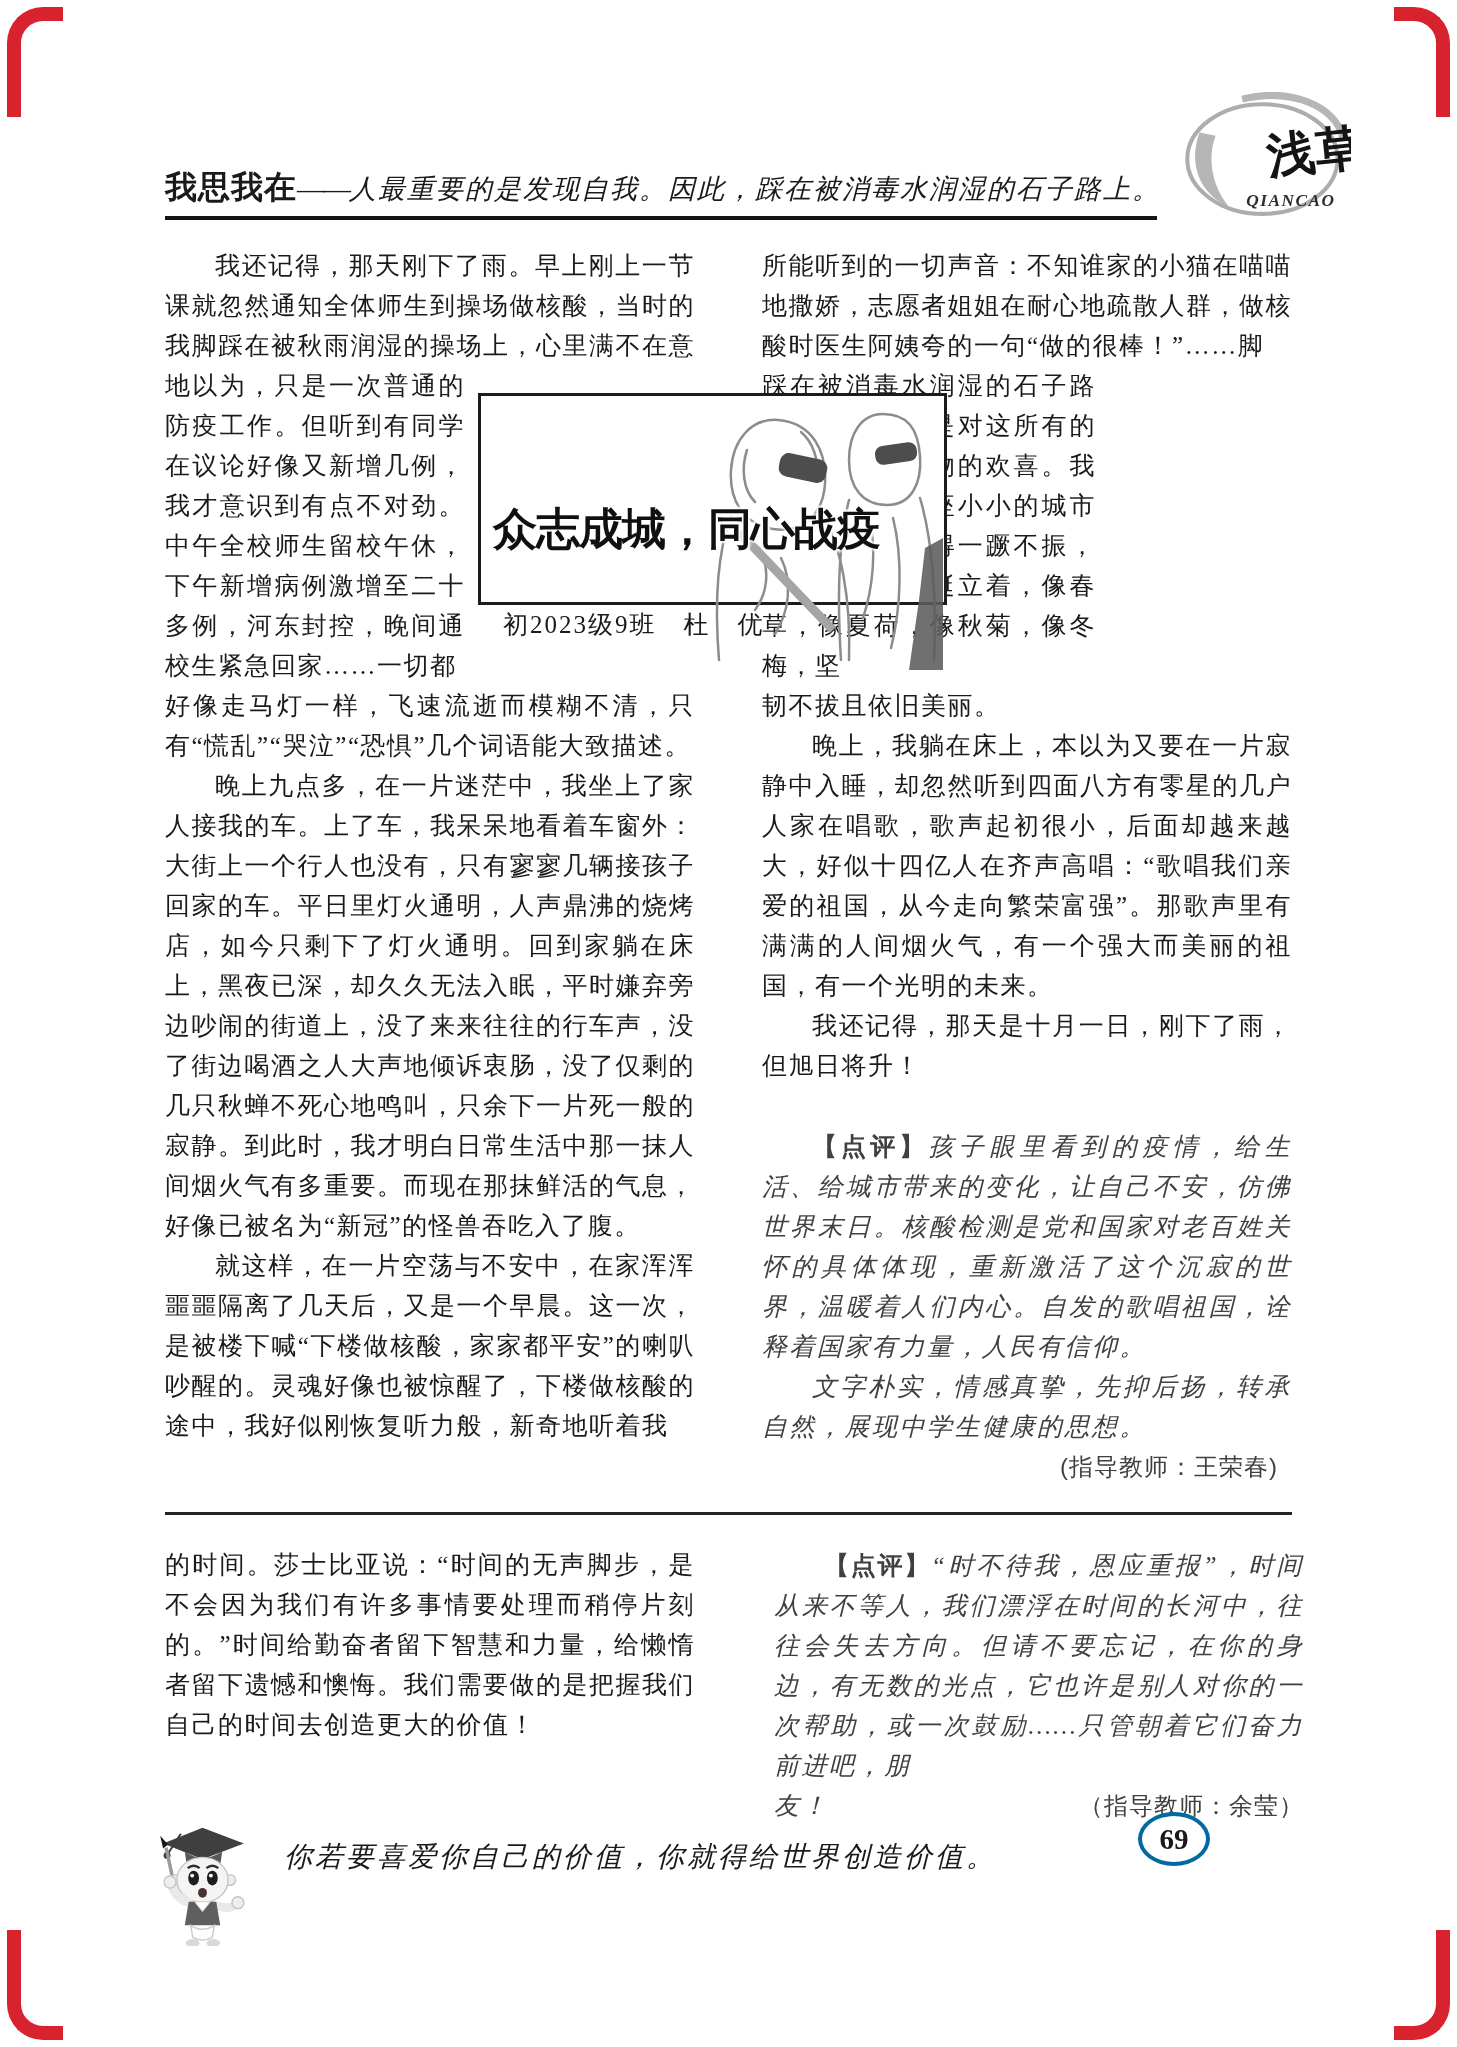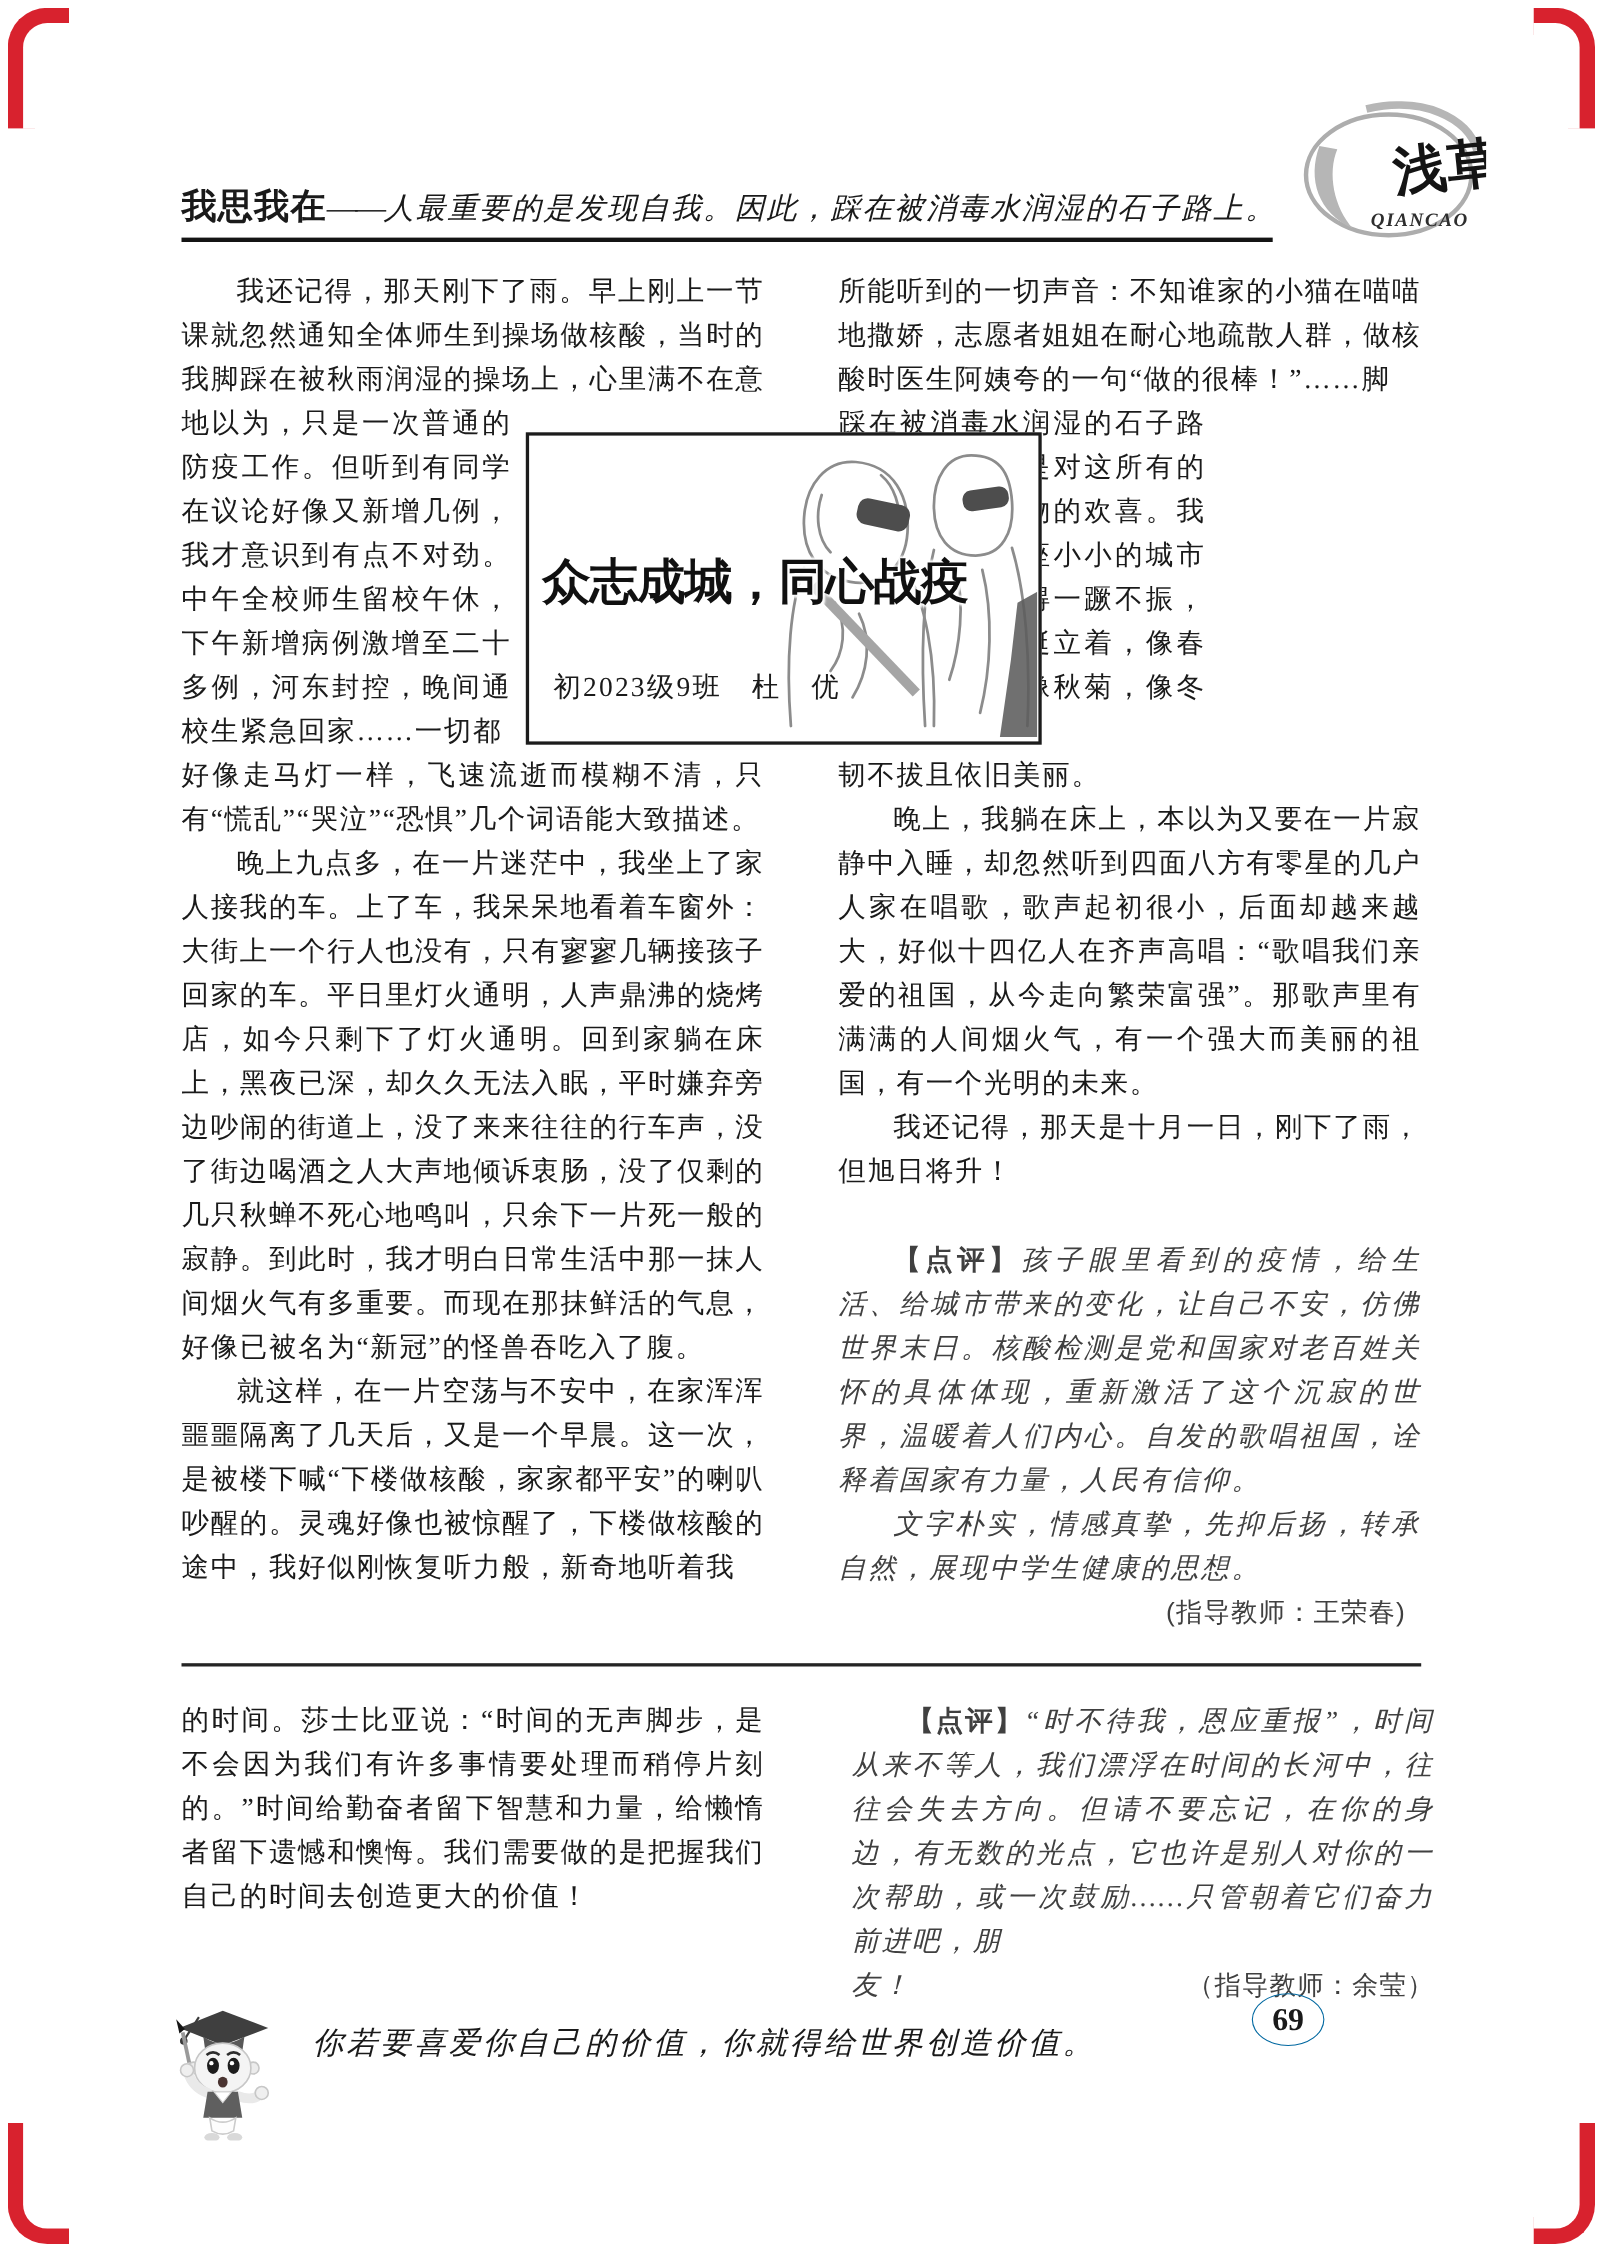--- a/index.html
+++ b/index.html
@@ -34,21 +34,21 @@
   
   .col{position:absolute;width:530px;font-size:25px;line-height:40px;letter-spacing:1.5px;text-align:justify;}
   .col p{margin:0;}
   .col-left{left:165px;top:246px;}
   .col-right{left:762px;top:246px;}
   .indent{text-indent:2em;}
   .narrow-left{width:300px;}
   .narrow-right{width:334px;margin-left:196px;}
 
   
-  .feature-box{position:absolute;left:478px;top:393px;width:469px;height:284px;border:3px solid #1c1c1c;background:#ffffff;box-sizing:border-box;}
+  .feature-box{position:absolute;left:478px;top:393px;width:469px;height:212px;border:3px solid #1c1c1c;background:#ffffff;box-sizing:border-box;}
   .feature-illustration{position:absolute;right:1px;top:2px;width:262px;height:272px;}
   .feature-title{
     position:absolute;left:12px;top:104px;width:445px;
     font-family:"Liberation Sans","DejaVu Sans",sans-serif;
     font-weight:bold;font-size:44px;letter-spacing:-1px;color:#101010;
     text-shadow:0 0 3px #fff,0 0 5px #fff,2px 2px 2px #fff,-2px -2px 2px #fff;
     z-index:2;white-space:nowrap;
   }
   .feature-byline{position:absolute;left:22px;top:212px;font-size:25px;letter-spacing:2px;z-index:2;
     text-shadow:0 0 3px #fff,0 0 5px #fff;}
@@ -67,21 +67,21 @@
 
   
   .bottom-left{left:165px;top:1545px;}
   .bottom-right{left:762px;top:1545px;margin-left:12px;}
 
   
   .mascot{position:absolute;left:148px;top:1818px;width:110px;height:128px;}
   .footer-motto{position:absolute;left:284px;top:1822px;font-size:28px;font-style:italic;letter-spacing:3px;white-space:nowrap;margin-top:16px;}
   .page-badge{
     position:absolute;left:1138px;top:1812px;width:64px;height:46px;
-    border:1px solid #0369a1;border-radius:50%;
+    border:4px solid #0369a1;border-radius:50%;
     display:flex;align-items:center;justify-content:center;
     font-weight:bold;font-size:29px;letter-spacing:0;
   }
 </style>
 </head>
 <body>
 
 <div class="page">
 
   <div class="corner tl"></div>

